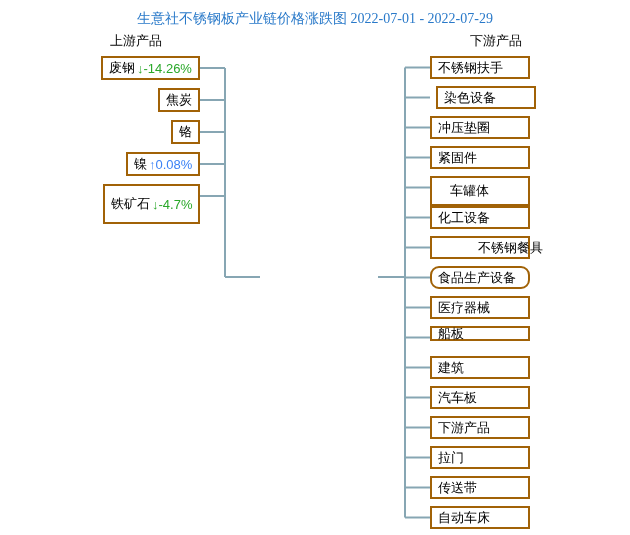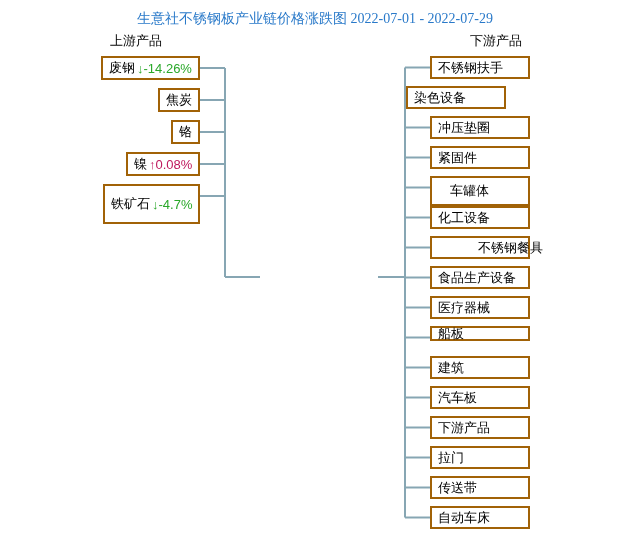--- a/index.html
+++ b/index.html
@@ -2,21 +2,21 @@
 <html><head>
 <meta charset="utf-8">
 <style>
   html,body{margin:0;padding:0;font-family:"SimSun","宋体",serif;font-size:13px;color:#000;background:#fff}
   .canvas{position:relative;width:630px;height:535px}
   .title{position:absolute;left:0;right:0;top:10px;text-align:center;color:#2979c9;font-size:14px}
   .section-label{position:absolute;font-size:13px}
   .node{position:absolute;border:2px solid #a16207;background:#fff;box-sizing:border-box;padding:0 6px;display:flex;align-items:center;white-space:nowrap;font-size:13px}
   .center-node .name{color:#e08b00}
   .pct{margin-left:2px;font-family:Arial,sans-serif}
-  .pct.up{color:#be185d}
+  .pct.up{color:#3b82f6}
   .pct.down{color:#2aa82a}
   svg.wires{position:absolute;left:0;top:0}
   svg.wires line{stroke:#87a6b3;stroke-width:2}
 </style>
 </head>
 <body>
 <div class="canvas">
 
 <div class="title">生意社不锈钢板产业链价格涨跌图 2022-07-01 - 2022-07-29</div>
 
@@ -65,39 +65,39 @@
       <span class="name">镍</span>
       <span class="pct up">↑0.08%</span>
     </div>
     <div class="node upstream-node" style="top: 184px; height: 40px; left: 103px;">
       <span class="name">铁矿石</span>
       <span class="pct down">↓-4.7%</span>
     </div>
     <div class="node downstream-node" style="top: 56px; height: 23px; left: 430px; width: 100px; align-items: center;">
       <span class="name">不锈钢扶手</span>
     </div>
-    <div class="node downstream-node" style="top: 86px; height: 23px; left: 406px; width: 100px; text-align: right;">
+    <div class="node downstream-node" style="top: 86px; height: 23px; left: 436px; width: 100px; text-align: right;">
       <span class="name">染色设备</span>
     </div>
     <div class="node downstream-node" style="top: 116px; height: 23px; left: 430px; width: 100px;">
       <span class="name">冲压垫圈</span>
     </div>
     <div class="node downstream-node" style="top: 146px; height: 23px; left: 430px; width: 100px;">
       <span class="name">紧固件</span>
     </div>
     <div class="node downstream-node" style="top: 176px; height: 30px; left: 430px; width: 100px; padding-left: 18px;">
       <span class="name">车罐体</span>
     </div>
     <div class="node downstream-node" style="top: 206px; height: 23px; left: 430px; width: 100px;">
       <span class="name">化工设备</span>
     </div>
     <div class="node downstream-node" style="top: 236px; height: 23px; left: 430px; width: 100px; padding-left: 46px;">
       <span class="name">不锈钢餐具</span>
     </div>
-    <div class="node downstream-node" style="top: 266px; height: 23px; left: 430px; width: 100px;">
+    <div class="node downstream-node" style="top: 266px; height: 23px; left: 430px; width: 100px; border-radius: 9px;">
       <span class="name">食品生产设备</span>
     </div>
     <div class="node downstream-node" style="top: 296px; height: 23px; left: 430px; width: 100px;">
       <span class="name">医疗器械</span>
     </div>
     <div class="node downstream-node" style="top: 326px; height: 15px; left: 430px; width: 100px;">
       <span class="name">船板</span>
     </div>
     <div class="node downstream-node" style="top: 356px; height: 23px; left: 430px; width: 100px;">
       <span class="name">建筑</span>

